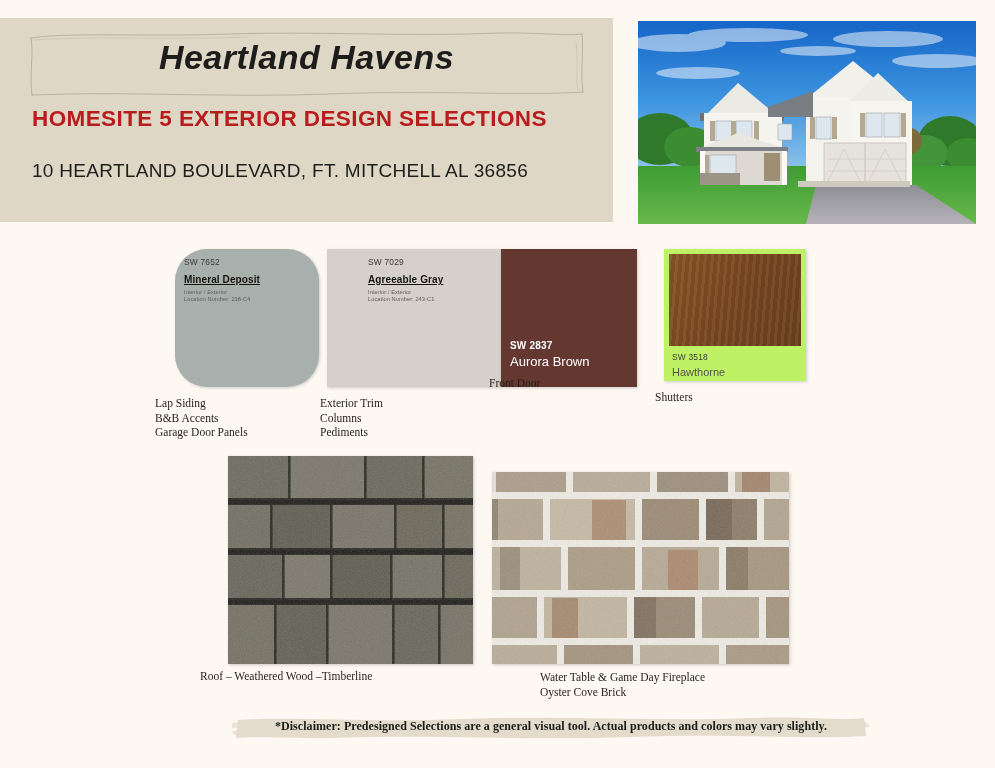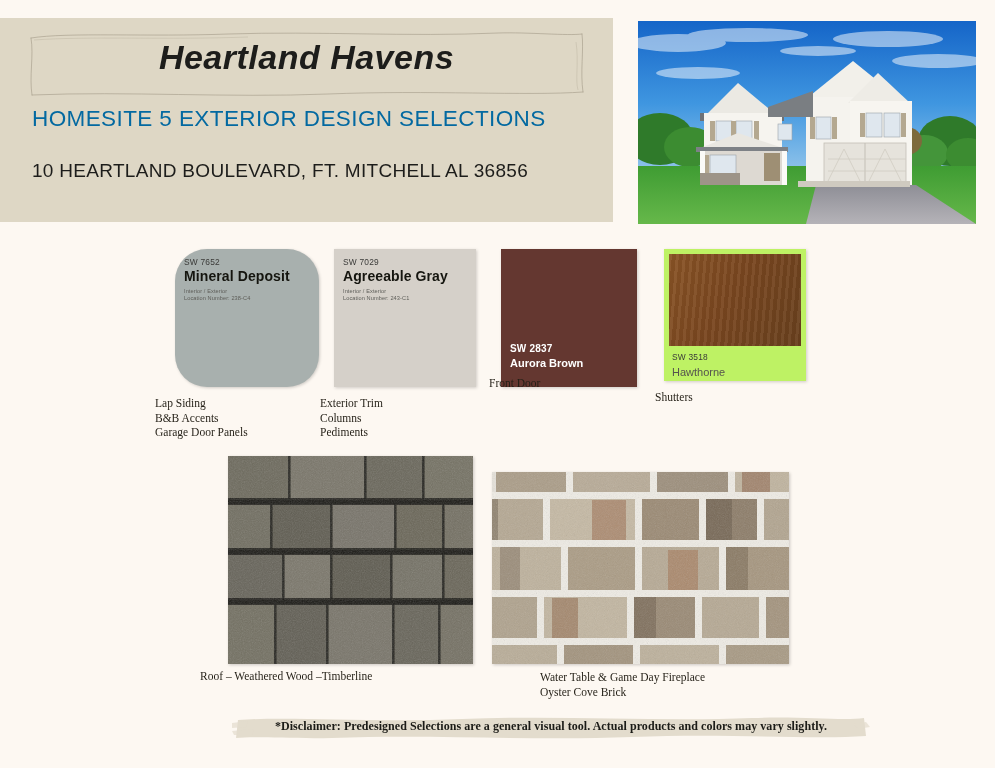--- a/index.html
+++ b/index.html
@@ -20,43 +20,43 @@
     pointer-events:none;
   }
   .title{
     position:absolute;left:0;top:38px;width:613px;
     text-align:center;
     font-style:italic;font-weight:700;
     font-size:34px;letter-spacing:.5px;color:#1d1d1b;
   }
   .subtitle{
     position:absolute;left:32px;top:106px;width:560px;
-    font-size:22.5px;font-weight:400;letter-spacing:.4px;color:#0369a1;
+    font-size:22.5px;font-weight:700;letter-spacing:.4px;color:#b91c1c;
     white-space:nowrap;
   }
   .address{
     position:absolute;left:32px;top:160px;width:560px;
     font-size:19px;font-weight:400;letter-spacing:.3px;color:#1d1d1b;
     white-space:nowrap;
   }
   
   .house-photo{
     position:absolute;left:638px;top:21px;width:338px;height:203px;
     overflow:hidden;background:#1565c0;
   }
   
   .swatch{position:absolute;box-shadow:1px 1px 3px rgba(0,0,0,.18);}
   .sw-code{font-size:8.4px;color:#3a3a38;letter-spacing:.2px;}
-  .sw-name{font-size:14px;font-weight:700;color:#15150f;margin-top:1px;letter-spacing:.1px;}
+  .sw-name{font-size:10px;font-weight:700;color:#15150f;margin-top:7px;letter-spacing:.1px;text-decoration:underline;}
   .sw-meta{font-size:5.6px;color:#5d5d58;margin-top:3.5px;letter-spacing:.1px;}
   .sw-meta2{font-size:5.6px;color:#5d5d58;margin-top:1.5px;letter-spacing:.1px;}
   .sw-pad{padding:8px 0 0 9px;}
   .sw-bottom{position:absolute;left:9px;bottom:18px;}
   .sw-code-lt{font-size:10px;color:#ffffff;font-weight:700;letter-spacing:.2px;}
-  .sw-name-lt{font-size:11px;color:#ffffff;font-weight:700;margin-top:3px;}
+  .sw-name-lt{font-size:13px;color:#ffffff;font-weight:400;margin-top:3px;}
   .caption{
     position:absolute;text-align:left;
     font-family:"Liberation Serif", serif;
     font-size:11.5px;color:#231f16;line-height:14.6px;
   }
   
   .tile{position:absolute;box-shadow:1px 1px 3px rgba(0,0,0,.2);overflow:hidden;}
   
   .disclaimer-band{
     position:absolute;left:232px;top:714px;width:638px;height:27px;
@@ -191,21 +191,21 @@
     <div class="sw-meta">Interior / Exterior</div>
     <div class="sw-meta2">Location Number: 238-C4</div>
   </div>
 </div>
 <div class="caption" style="left:155px;top:396px;width:185px;">
   <div>Lap Siding</div>
   <div>B&amp;B Accents</div>
   <div>Garage Door Panels</div>
 </div>
 
-<div class="swatch" style="left:334px;top:249px;width:142px;height:138px;background:#d5d0c9;">
+<div class="swatch" style="left:327px;top:249px;width:142px;height:138px;background:#d5d0c9;padding-left:32px;">
   <div class="sw-pad">
     <div class="sw-code">SW 7029</div>
     <div class="sw-name">Agreeable Gray</div>
     <div class="sw-meta">Interior / Exterior</div>
     <div class="sw-meta2">Location Number: 243-C1</div>
   </div>
 </div>
 <div class="caption" style="left:320px;top:396px;width:180px;">
   <div>Exterior Trim</div>
   <div>Columns</div>

